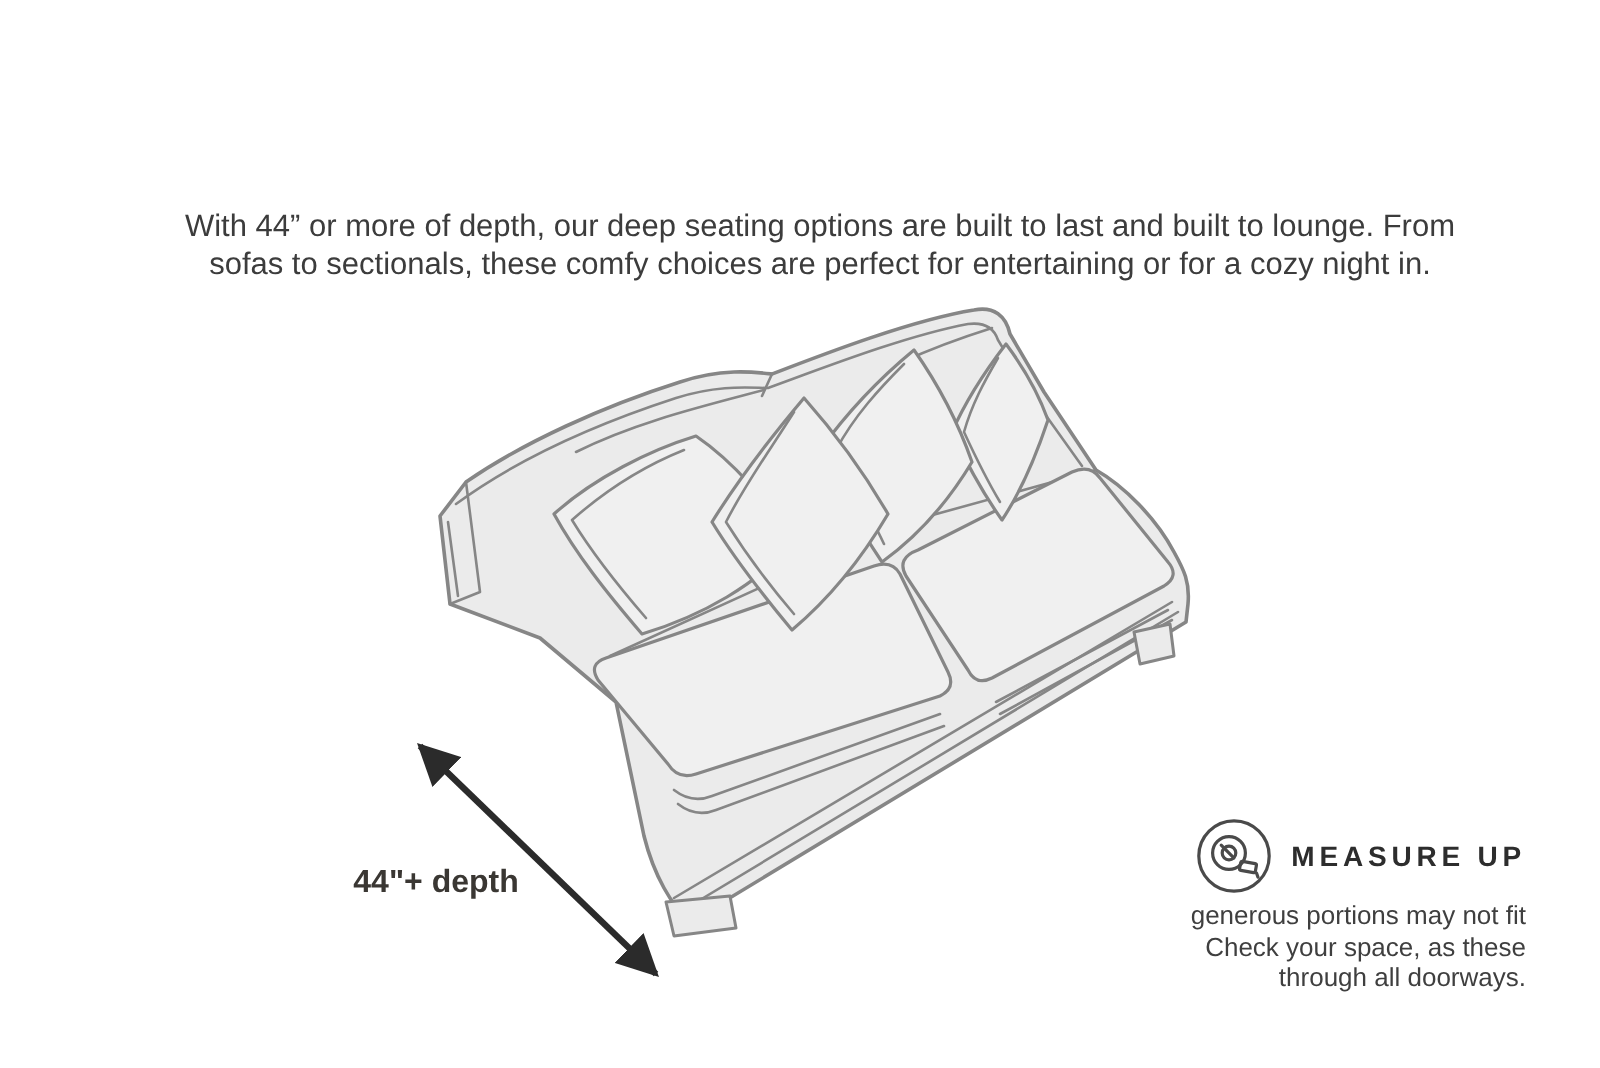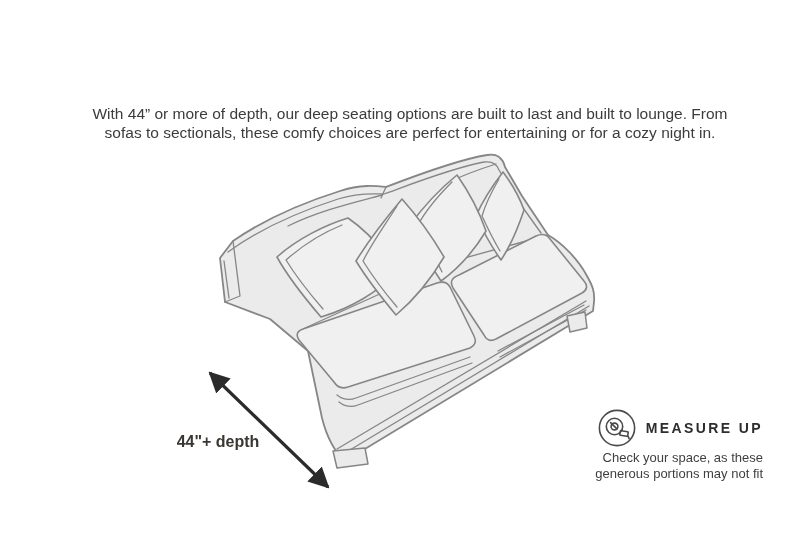--- a/index.html
+++ b/index.html
@@ -144,18 +144,19 @@
         <circle cx="20" cy="20" r="17.6"></circle>
         <circle cx="17.5" cy="18.5" r="8.2"></circle>
         <circle cx="17.5" cy="18.5" r="3.4"></circle>
         <path d="M13.6,14.6 L19.9,20.9"></path>
         <rect x="23" y="23.2" width="8" height="4.6" rx="0.8" transform="rotate(10 27 25.5)"></rect>
         <path d="M31.3,28.6 L32,30.6"></path>
       </svg>
       <span class="m-title">MEASURE UP</span>
     </div>
     <div class="m-note">
+      <span>generous portions may not fit</span>
       <span>Check your space, as these</span>
-      <span>generous portions may not fit</span>
+      <span>through all doorways.</span>
     </div>
   </div>
 
 </div>
 
 </body></html>

